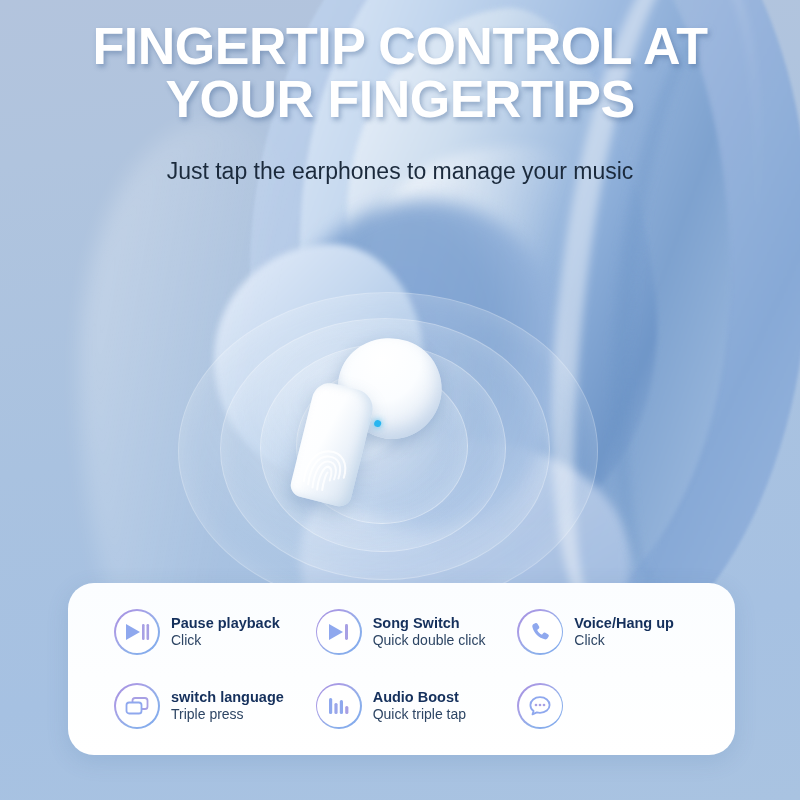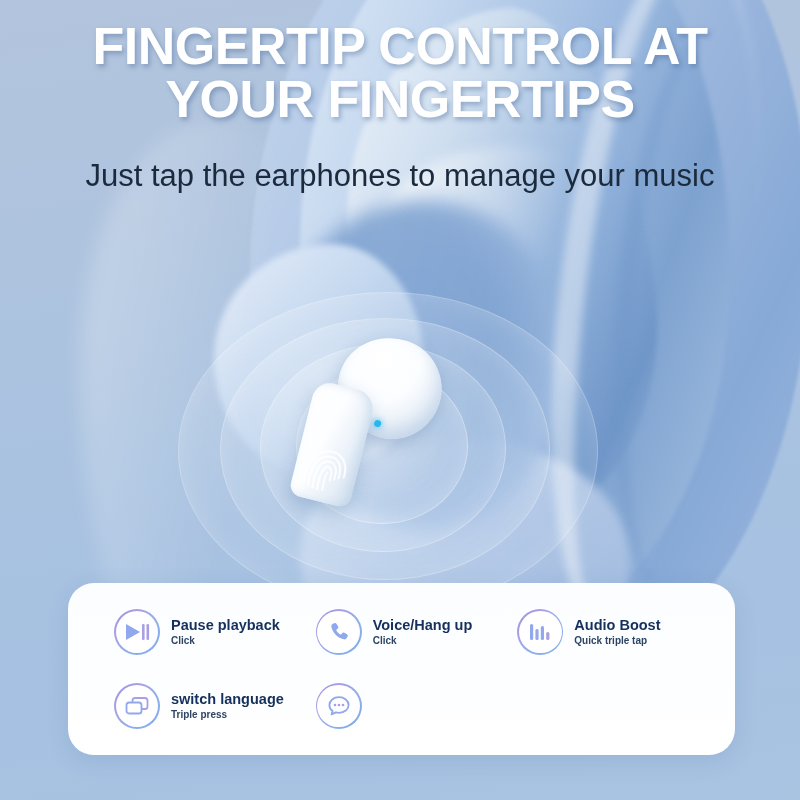--- a/index.html
+++ b/index.html
@@ -213,21 +213,21 @@
     text-shadow: 2px 3px 5px rgba(70,105,150,.45);
   }
   .headline .l2 { display: block; }
   .subhead {
     position: absolute;
     top: 158px;
     left: 0;
     width: 800px;
     text-align: center;
     color: #1b2a3c;
-    font-size: 31px;
+    font-size: 23px;
     font-weight: 400;
   }
 
   
   .feature-card {
     position: absolute;
     left: 68px;
     top: 583px;
     width: 667px;
     height: 172px;
@@ -269,22 +269,22 @@
     justify-content: center;
   }
   .f-text { line-height: 1.28; }
   .f-title {
     font-size: 14.5px;
     font-weight: 700;
     color: #15305c;
     white-space: nowrap;
   }
   .f-sub {
-    font-size: 10px;
-    font-weight: 700;
+    font-size: 14px;
+    font-weight: 400;
     color: #2d4564;
     white-space: nowrap;
   }
 </style>
 </head>
 <body>
 
 <div class="poster">
 
   <div class="ear-stage">
@@ -341,32 +341,61 @@
               <rect x="22.5" y="3" width="2.6" height="16" rx="1.2" fill="#a8a0e4"></rect>
             </svg>
           </div>
         </div>
         <div class="f-text">
           <div class="f-title">Pause playback</div>
           <div class="f-sub">Click</div>
         </div>
       </div>
 
+      <div class="feature">
+        <div class="f-icon">
+          <div class="f-icon-in">
+            <svg width="26" height="22" viewBox="0 0 26 22">
+              <polygon points="3,3 17,11 3,19" fill="#8fa8ee"></polygon>
+              <rect x="19" y="3" width="3" height="16" rx="1.4" fill="#a8a0e4"></rect>
+            </svg>
+          </div>
+        </div>
+        <div class="f-text">
+          <div class="f-title">Song Switch</div>
+          <div class="f-sub">Quick double click</div>
+        </div>
+      </div>
 
       <div class="feature">
         <div class="f-icon">
           <div class="f-icon-in">
             <svg width="24" height="24" viewBox="0 0 24 24">
               <path d="M7.2 3.2c.9-.5 1.9-.2 2.4.7l1.5 2.6c.4.8.2 1.7-.5 2.2l-1 .8c-.3.2-.4.6-.2.9.9 1.7 2.3 3.1 4 4 .3.2.7.1.9-.2l.8-1c.5-.7 1.4-.9 2.2-.5l2.6 1.5c.9.5 1.2 1.5.7 2.4l-.9 1.5c-.6 1-1.8 1.5-3 1.2C11 18.2 5.8 13 4.4 7.1c-.3-1.2.2-2.4 1.2-3z" fill="#8fa8ee"></path>
             </svg>
           </div>
         </div>
         <div class="f-text">
           <div class="f-title">Voice/Hang up</div>
           <div class="f-sub">Click</div>
+        </div>
+      </div>
+
+      <div class="feature">
+        <div class="f-icon">
+          <div class="f-icon-in">
+            <svg width="26" height="22" viewBox="0 0 26 22">
+              <rect x="8.5" y="3" width="15" height="11" rx="2.6" fill="none" stroke="#a8a0e4" stroke-width="1.8"></rect>
+              <rect x="2.5" y="7.5" width="15" height="11" rx="2.6" fill="#ffffff" stroke="#8fa8ee" stroke-width="1.8"></rect>
+            </svg>
+          </div>
+        </div>
+        <div class="f-text">
+          <div class="f-title">switch language</div>
+          <div class="f-sub">Triple press</div>
         </div>
       </div>
 
       <div class="feature">
         <div class="f-icon">
           <div class="f-icon-in">
             <svg width="24" height="20" viewBox="0 0 24 20">
               <rect x="2" y="2" width="3.2" height="16" rx="1.5" fill="#8fa8ee"></rect>
               <rect x="7.4" y="7" width="3.2" height="11" rx="1.5" fill="#9aa6ea"></rect>
               <rect x="12.8" y="4" width="3.2" height="14" rx="1.5" fill="#8fa8ee"></rect>
@@ -376,35 +405,20 @@
         </div>
         <div class="f-text">
           <div class="f-title">Audio Boost</div>
           <div class="f-sub">Quick triple tap</div>
         </div>
       </div>
 
       <div class="feature">
         <div class="f-icon">
           <div class="f-icon-in">
-            <svg width="26" height="22" viewBox="0 0 26 22">
-              <rect x="8.5" y="3" width="15" height="11" rx="2.6" fill="none" stroke="#a8a0e4" stroke-width="1.8"></rect>
-              <rect x="2.5" y="7.5" width="15" height="11" rx="2.6" fill="#ffffff" stroke="#8fa8ee" stroke-width="1.8"></rect>
-            </svg>
-          </div>
-        </div>
-        <div class="f-text">
-          <div class="f-title">switch language</div>
-          <div class="f-sub">Triple press</div>
-        </div>
-      </div>
-
-      <div class="feature">
-        <div class="f-icon">
-          <div class="f-icon-in">
             <svg width="26" height="24" viewBox="0 0 26 24">
               <path d="M13 3.2c5.4 0 9.6 3.4 9.6 7.8 0 4.4-4.2 7.8-9.6 7.8-1.1 0-2.2-.15-3.2-.42l-4.3 2 1.1-3.3C4.4 15.6 3.4 13.4 3.4 11 3.4 6.6 7.6 3.2 13 3.2z" fill="none" stroke="#8fa8ee" stroke-width="1.8" stroke-linejoin="round"></path>
               <circle cx="9" cy="11" r="1.35" fill="#a8a0e4"></circle>
               <circle cx="13" cy="11" r="1.35" fill="#a8a0e4"></circle>
               <circle cx="17" cy="11" r="1.35" fill="#a8a0e4"></circle>
             </svg>
           </div>
         </div>
       </div>
 

